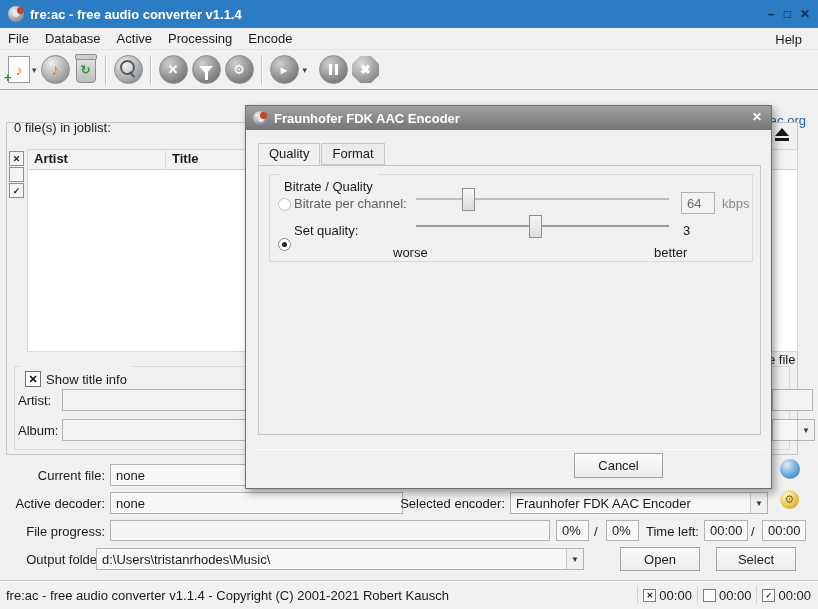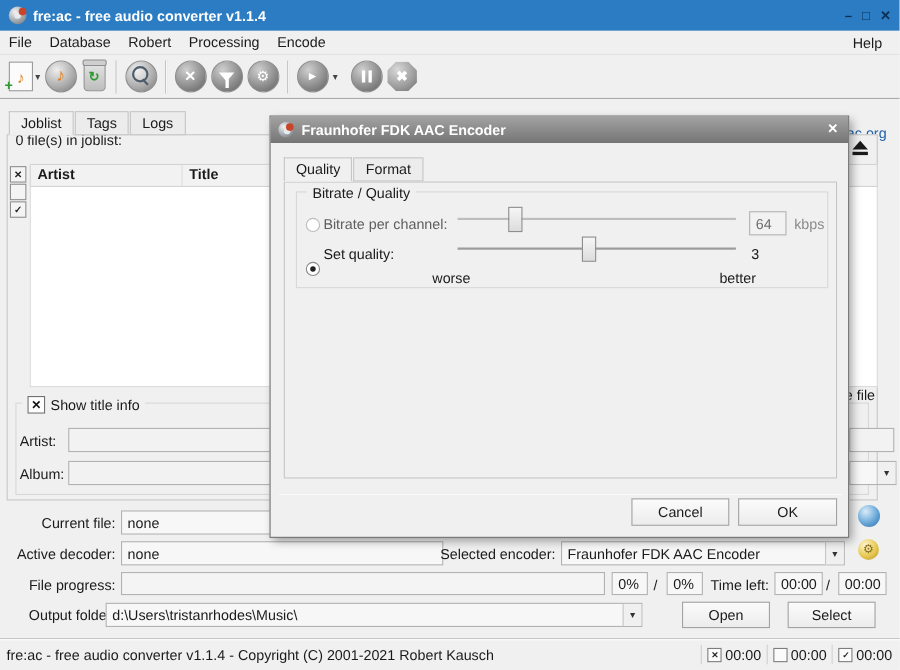--- a/index.html
+++ b/index.html
@@ -62,21 +62,21 @@
   
   .input{border:1px solid #b2b2b2;background:#f7f7f7;display:flex;align-items:center;padding:0 5px;}
   .input.disabled{background:#f2f2f2;}
   .btn{border:1px solid #a3a3a3;background:linear-gradient(#fbfbfb,#ececec);display:flex;align-items:center;justify-content:center;cursor:default;}
   .combo{border:1px solid #b2b2b2;background:#f7f7f7;display:flex;align-items:center;padding:0 0 0 5px;}
   .combo .txt{flex:1;overflow:hidden;white-space:nowrap;}
   .combo-btn{width:16px;align-self:stretch;border-left:1px solid #c6c6c6;background:#f0f0f0;
              display:flex;align-items:center;justify-content:center;font-size:8px;color:#333;}
   .rlabel{text-align:right;}
   .groupbox{border:1px solid #d8d8d8;}
-  .legend{background:#f0f0f0;padding:1px 5px;display:flex;align-items:center;gap:5px;text-align:right;}
+  .legend{background:#f0f0f0;padding:12px 5px;display:flex;align-items:center;gap:5px;text-align:right;}
   .chk{width:14px;height:14px;border:1px solid #707070;background:#fdfdfd;display:flex;align-items:center;justify-content:center;
        font-weight:bold;font-size:11px;color:#111;}
   .sphere-blue{width:20px;height:20px;border-radius:50%;background:radial-gradient(circle at 35% 30%,#d9ecfa,#68a8d8 55%,#2f6ea6);}
   .sphere-gold{width:19px;height:19px;border-radius:50%;background:radial-gradient(circle at 35% 30%,#fdf6cf,#e8c84f 55%,#b7952d);
                display:flex;align-items:center;justify-content:center;color:#8a7020;font-size:11px;}
   
   .statusbar{left:0;top:580px;width:818px;height:30px;background:#f0f0f0;border-top:1px solid #c6c6c6;
              box-shadow:inset 0 1px 0 #ffffff;}
   .sb-cells{position:absolute;right:2px;top:3px;display:flex;align-items:center;height:22px;}
   .sb-cell{display:flex;align-items:center;gap:3px;padding:0 5px;border-left:1px solid #d2d2d2;height:18px;}
@@ -110,21 +110,21 @@
     <span class="win-ctrls">
       <span>–</span>
       <span>□</span>
       <span>✕</span>
     </span>
   </div>
 
   <div class="abs menubar">
     <span class="menu-item">File</span>
     <span class="menu-item">Database</span>
-    <span class="menu-item">Robert</span>
+    <span class="menu-item">Active</span>
     <span class="menu-item">Processing</span>
     <span class="menu-item">Encode</span>
     <span class="menu-help menu-item">Help</span>
   </div>
 
   <div class="abs toolbar">
     <span class="doc-icon">
       <span>♪</span>
       <span class="doc-plus">+</span>
     </span>
@@ -160,23 +160,20 @@
           <i></i>
           <i></i>
         </span>
       </span>
     <span class="octagon">
         <span>✖</span>
       </span>
     <span class="freac-link nw">www.freac.org</span>
   </div>
 
-  <div class="abs" style="left:8px;top:101px;z-index:3;">
-    <span class="tab active">Joblist</span><span class="tab">Tags</span><span class="tab">Logs</span>
-  </div>
 
   <div class="abs panel" style="left:6px;top:122px;width:792px;height:333px;"></div>
 
   <div class="abs nw" style="left:14px;top:120px;">0 file(s) in joblist:</div>
   <div class="abs eject" style="left:775px;top:128px;">
     <span class="tri"></span>
       <span class="bar"></span>
   </div>
 
   <div class="abs sel-btn" style="left:9px;top:151px;">✕</div>
@@ -303,16 +300,15 @@
       <span class="thumb" style="left:113px;"></span>
     </div>
     <div class="abs nw" style="left:437px;top:117px;">3</div>
 
     <div class="abs nw" style="left:147px;top:139px;">worse</div>
     <div class="abs nw" style="left:408px;top:139px;">better</div>
 
     <div class="abs" style="left:7px;top:343px;width:513px;height:1px;background:#d6d6d6;border-bottom:1px solid #fbfbfb;"></div>
 
     <div class="abs btn" style="left:328px;top:347px;width:89px;height:25px;">Cancel</div>
-    <div class="abs btn" style="left:425px;top:347px;width:90px;height:25px;">OK</div>
   </div>
 
 </div>
 
 </body></html>

